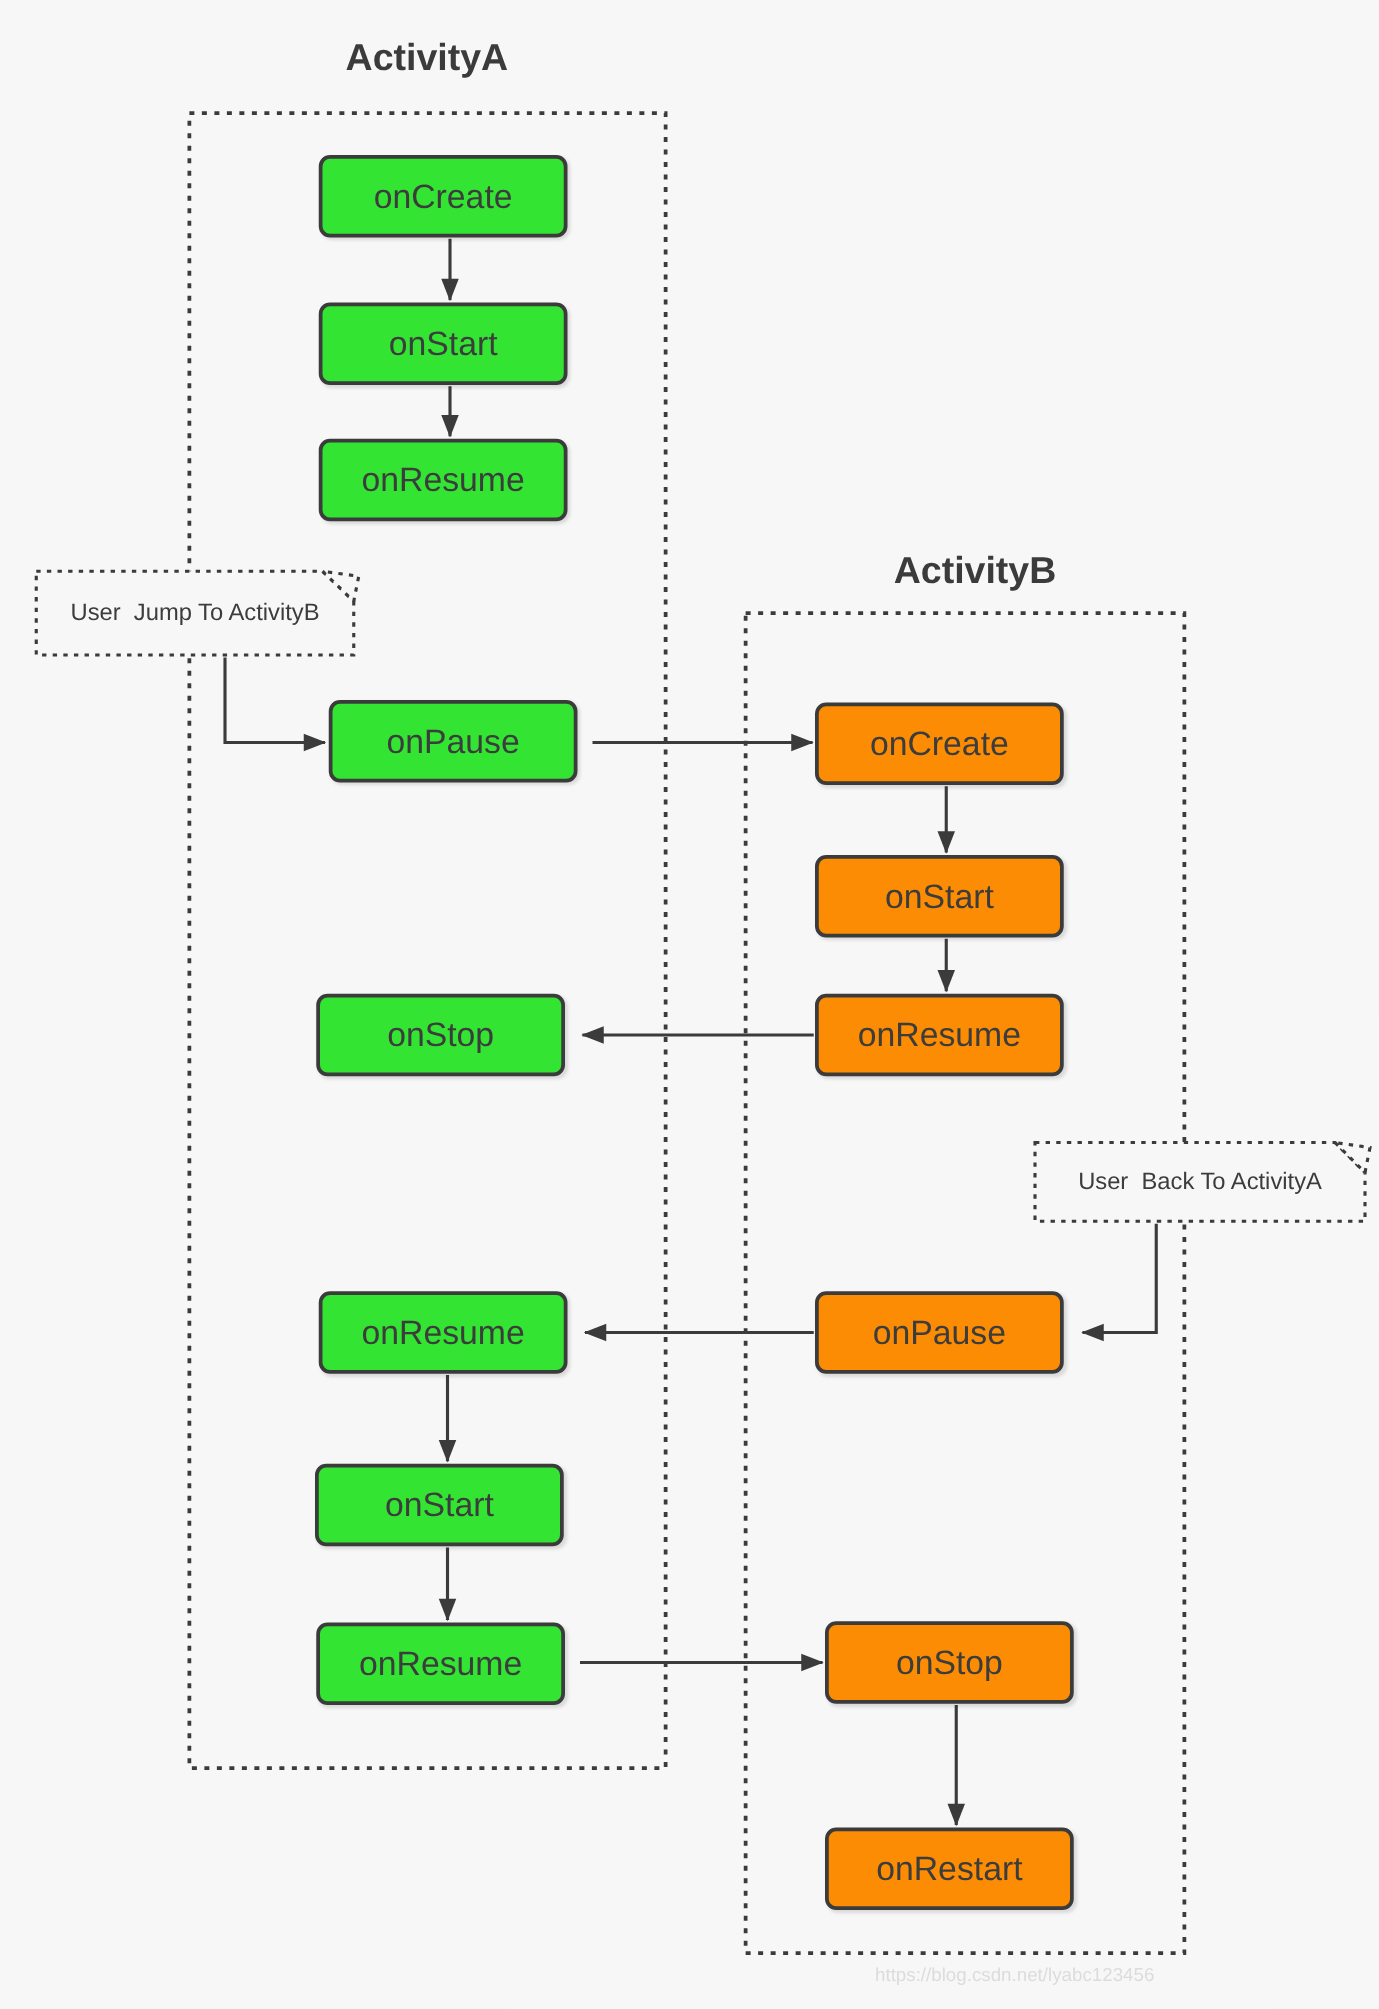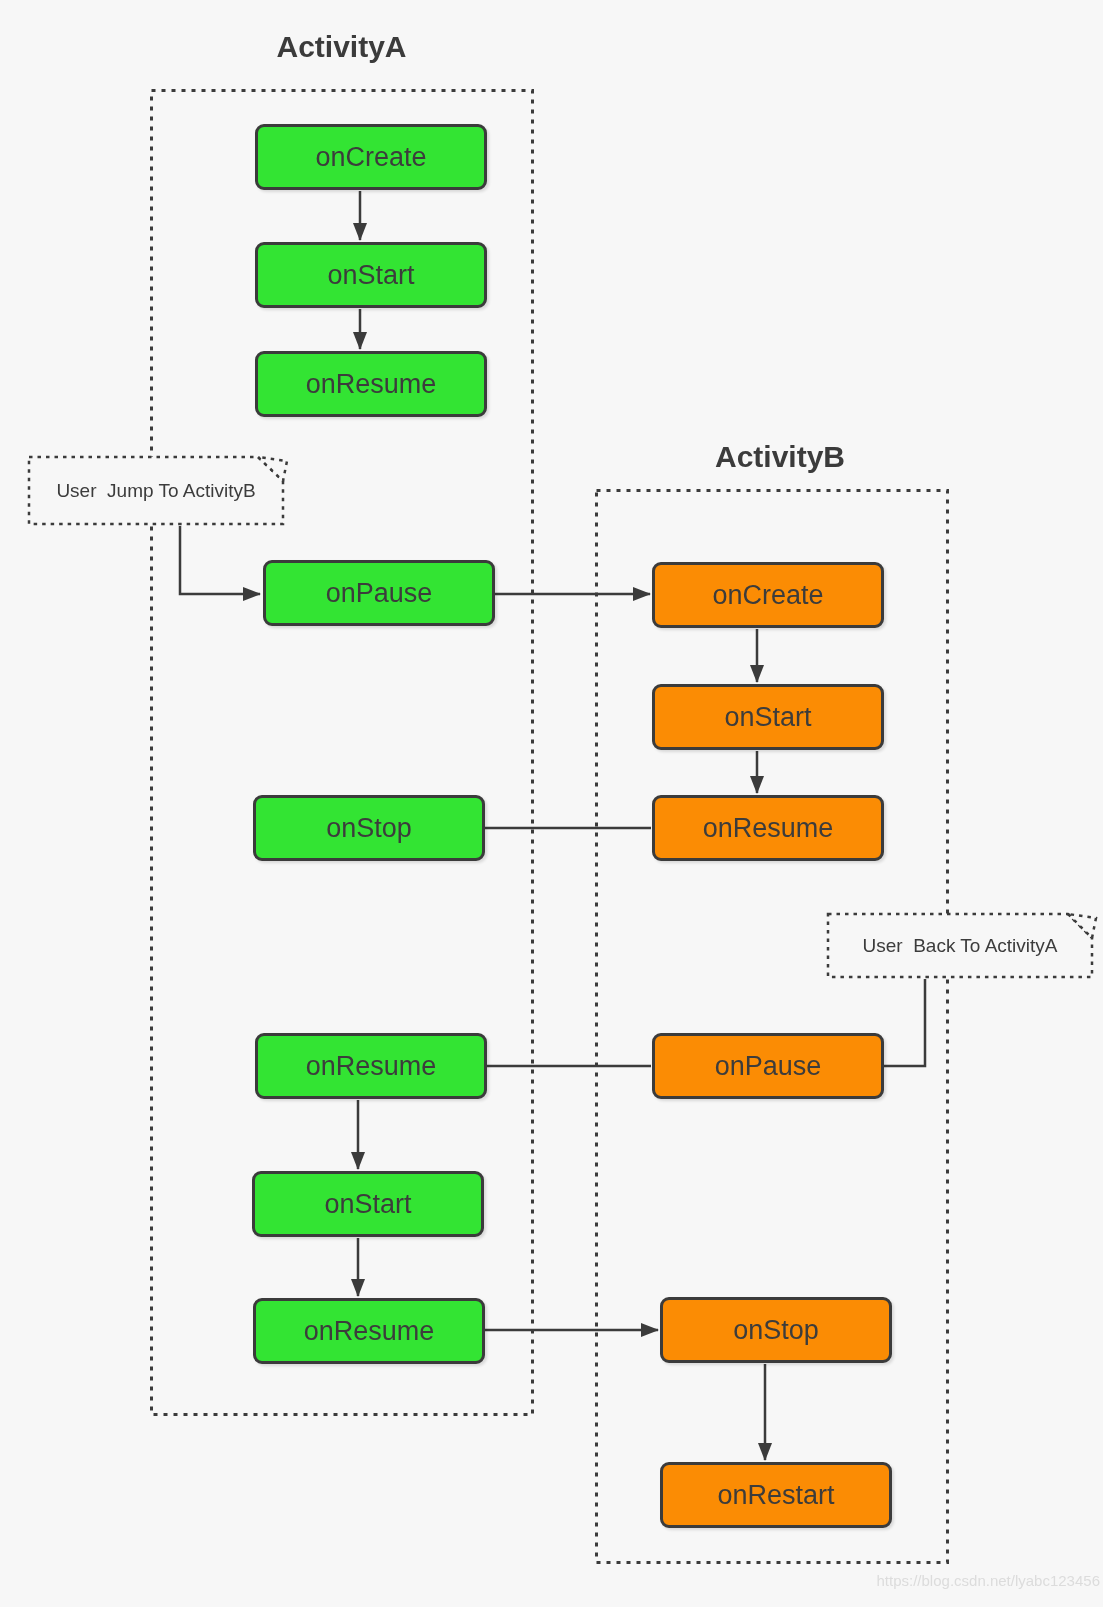--- a/index.html
+++ b/index.html
@@ -14,21 +14,21 @@
   .layer{position:absolute;left:0;top:0;}
   .title{
     position:absolute;
     font-size:30px;
     font-weight:bold;
     color:var(--line,#3b3b3b);
     text-align:center;
   }
   .box{
     position:absolute;
-    width:232px;
+    width:199px;
     height:66px;
     border:3px solid var(--line,#3b3b3b);
     border-radius:9px;
     box-sizing:border-box;
     text-align:center;
     line-height:60px;
     font-size:27px;
     color:var(--text,#3c3c3c);
     box-shadow:2px 2px 3px rgba(0,0,0,0.12);
   }
@@ -39,21 +39,20 @@
     text-align:center;
     font-size:19px;
     color:var(--text,#3c3c3c);
     white-space:pre;
   }
   .watermark{
     position:absolute;
     left:700px;
     top:1572px;
     width:400px;
-    text-align:right;
     font-size:15px;
     color:var(--wm,#dcdcdc);
   }
   svg .dashed-container{fill:none;stroke:var(--line,#3b3b3b);stroke-width:3;stroke-dasharray:4 6;}
   svg .note-shape{fill:var(--bg,#f7f7f7);stroke:var(--line,#3b3b3b);stroke-width:2.5;stroke-dasharray:3.5 5;}
   svg .arrow{fill:none;stroke:var(--line,#3b3b3b);stroke-width:2.5;}
 </style>
 </head>
 <body>
 

